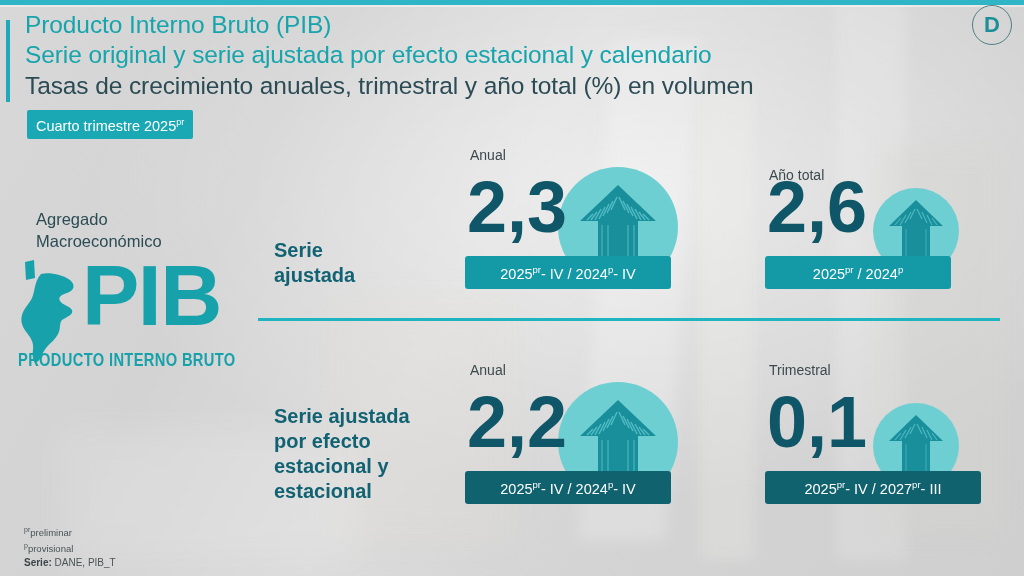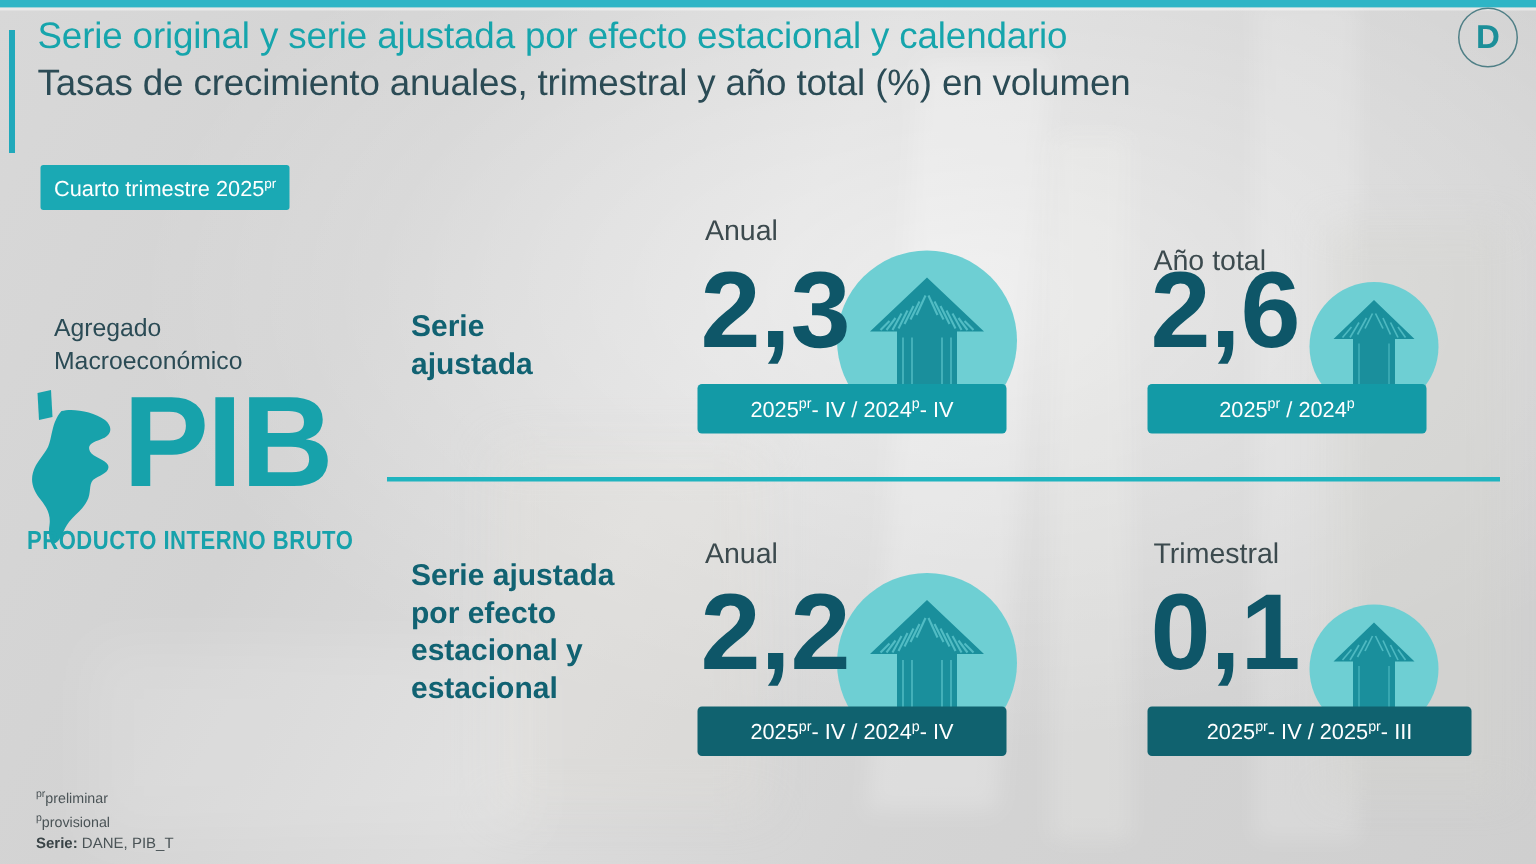--- a/index.html
+++ b/index.html
@@ -153,31 +153,32 @@
     background: #1fb4bf;
   }
 
   
   .series-label {
     position: absolute;
     color: #116272;
     font-size: 20px;
     font-weight: bold;
     line-height: 25px;
+    margin-top: 32px;
   }
   .series-label.top    { left: 274px; top: 206px; }
   .series-label.bottom { left: 274px; top: 372px; }
 
   
   .metric { position: absolute; }
   .metric-title {
     position: absolute;
     left: 0; top: 0;
     color: #3c4a4e;
-    font-size: 19px;
+    font-size: 14px;
     line-height: 24px;
     white-space: nowrap;
   }
   .metric-value {
     position: absolute;
     color: #0e5668;
     font-weight: bold;
     line-height: 1;
     white-space: nowrap;
   }
@@ -254,20 +255,21 @@
   <div class="bg-ghost ghost-d"></div>
   <div class="bg-ghost ghost-e"></div>
   <div class="bg-ghost ghost-f"></div>
 
   <div class="top-strip"></div>
   <div class="top-strip-shadow"></div>
 
   <div class="title-accent"></div>
 
   <div class="titles">
+    <div class="title-line1">Producto Interno Bruto (PIB)</div>
     <div class="title-line2">Serie original y serie ajustada por efecto estacional y calendario</div>
     <div class="title-line3">Tasas de crecimiento anuales, trimestral y año total (%) en volumen</div>
   </div>
 
   <div class="period-badge"><span>Cuarto trimestre 2025</span><sup>pr</sup></div>
 
   <div class="dane-logo">
     <span>D</span>
   </div>
 
@@ -407,21 +409,21 @@
           <line x1="35" y1="14" x2="40" y2="25"></line>
         <line x1="40" y1="17" x2="45" y2="27"></line>
           <line x1="45" y1="20" x2="50" y2="27"></line>
       </g>
       <g stroke="#5bc4cb" stroke-width="1" opacity="0.6">
         <line x1="19" y1="31" x2="19" y2="62"></line>
           <line x1="39" y1="31" x2="39" y2="62"></line>
       </g>
     </svg>
     <div class="metric-value">0,1</div>
-    <div class="metric-pill pill-dark"><span>2025</span><sup>pr</sup><span>- IV / 2025</span><sup>pr</sup><span>- III</span></div>
+    <div class="metric-pill pill-dark"><span>2025</span><sup>pr</sup><span>- IV / 2027</span><sup>pr</sup><span>- III</span></div>
   </div>
 
   <div class="footnotes">
     <div><sup>pr</sup><span>preliminar</span></div>
     <div><sup>p</sup><span>provisional</span></div>
     <div class="foot-source"><b>Serie:</b>
       <span>DANE, PIB_T</span></div>
   </div>
 
 </div>

